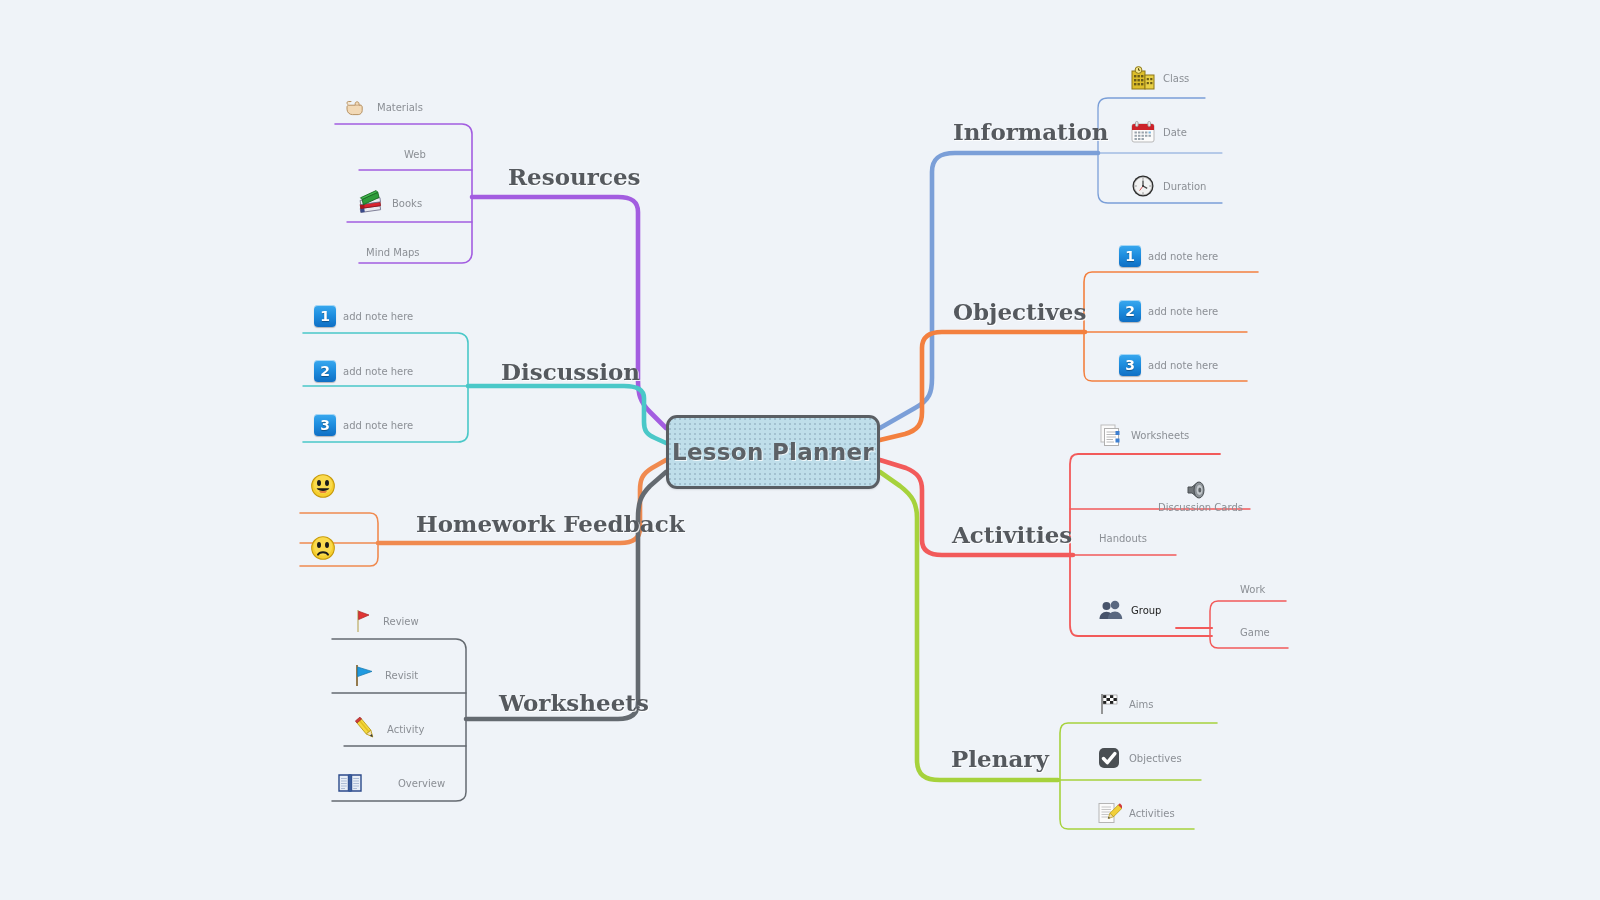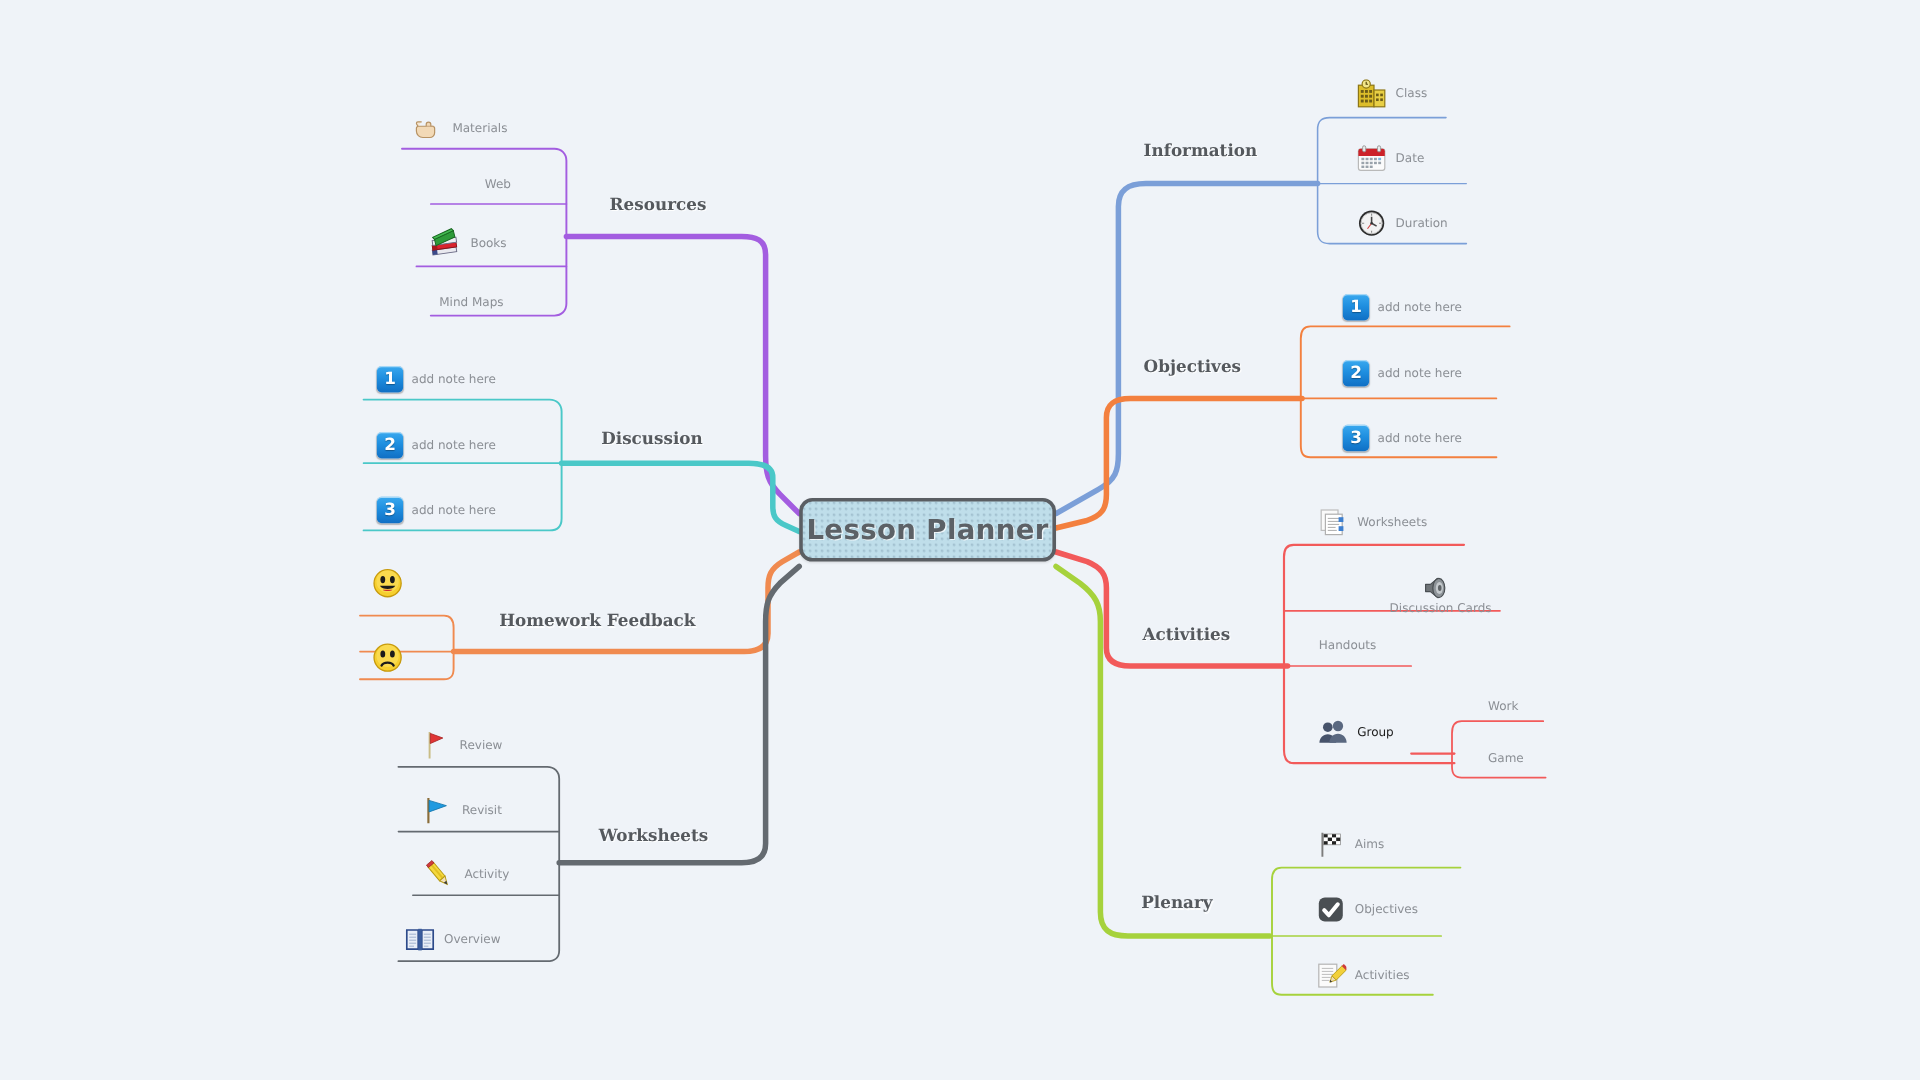--- a/index.html
+++ b/index.html
@@ -23,21 +23,21 @@
     height: 900px;
     pointer-events: none;
   }
 
   
   .root-node {
     position: absolute;
     left: 666px;
     top: 415px;
     width: 214px;
-    height: 53px;
+    height: 74px;
     box-sizing: border-box;
     border: 3px solid #5a5e63;
     border-radius: 11px;
     background-color: #bfdeea;
     background-image: radial-gradient(circle at 1px 1px, rgba(120,150,170,.40) 1px, transparent 1.3px);
     background-size: 5px 5px;
     display: flex;
     align-items: center;
     justify-content: center;
     box-shadow: 0 1px 2px rgba(0,0,0,.10);
@@ -50,21 +50,21 @@
     letter-spacing: .3px;
     text-shadow: 1px 1px 0 rgba(255,255,255,.75);
     white-space: nowrap;
   }
 
   
   .branch-title {
     position: absolute;
     font-family: "DejaVu Serif", "Liberation Serif", serif;
     font-weight: bold;
-    font-size: 14px;
+    font-size: 23px;
     color: #55595e;
     white-space: nowrap;
     text-shadow: 1px 1px 0 rgba(255,255,255,.85);
   }
 
   
   .leaf {
     position: absolute;
     display: flex;
     align-items: center;
@@ -467,21 +467,21 @@
           <rect x="13.6" y="2" width="1.6" height="15" fill="#e2c022"></rect>
           <polygon points="11,17 17,17 14,23.5" fill="#f2dfb8" stroke="#b79b12" stroke-width=".8"></polygon>
           <polygon points="12.6,20.6 15.4,20.6 14,23.5" fill="#3a3a3a"></polygon>
           <rect x="11" y="0" width="6" height="2.6" fill="#cf3b3b" stroke="#9a2525" stroke-width=".6"></rect>
         </g>
       </svg>
     </span>
     <span class="leaf-text">Activity</span>
   </div>
 
-  <div class="leaf" style="left:337px; top:771px;">
+  <div class="leaf" style="left:337px; top:771px;gap:28px;">
     <span class="ico">
       <svg class="gi" width="26" height="24" viewBox="0 0 26 24">
         <path d="M2 4h9.5v16H2z" fill="#e8eef7" stroke="#2c4a8a" stroke-width="1.4"></path>
         <path d="M14.5 4H24v16h-9.5z" fill="#e8eef7" stroke="#2c4a8a" stroke-width="1.4"></path>
         <rect x="11.5" y="3" width="3" height="18" fill="#3a5c9c"></rect>
         <g stroke="#93a6c6" stroke-width=".7">
           <line x1="4" y1="7.5" x2="9.8" y2="7.5"></line>
             <line x1="4" y1="10" x2="9.8" y2="10"></line>
           <line x1="4" y1="12.5" x2="9.8" y2="12.5"></line>
             <line x1="4" y1="15" x2="9.8" y2="15"></line>

